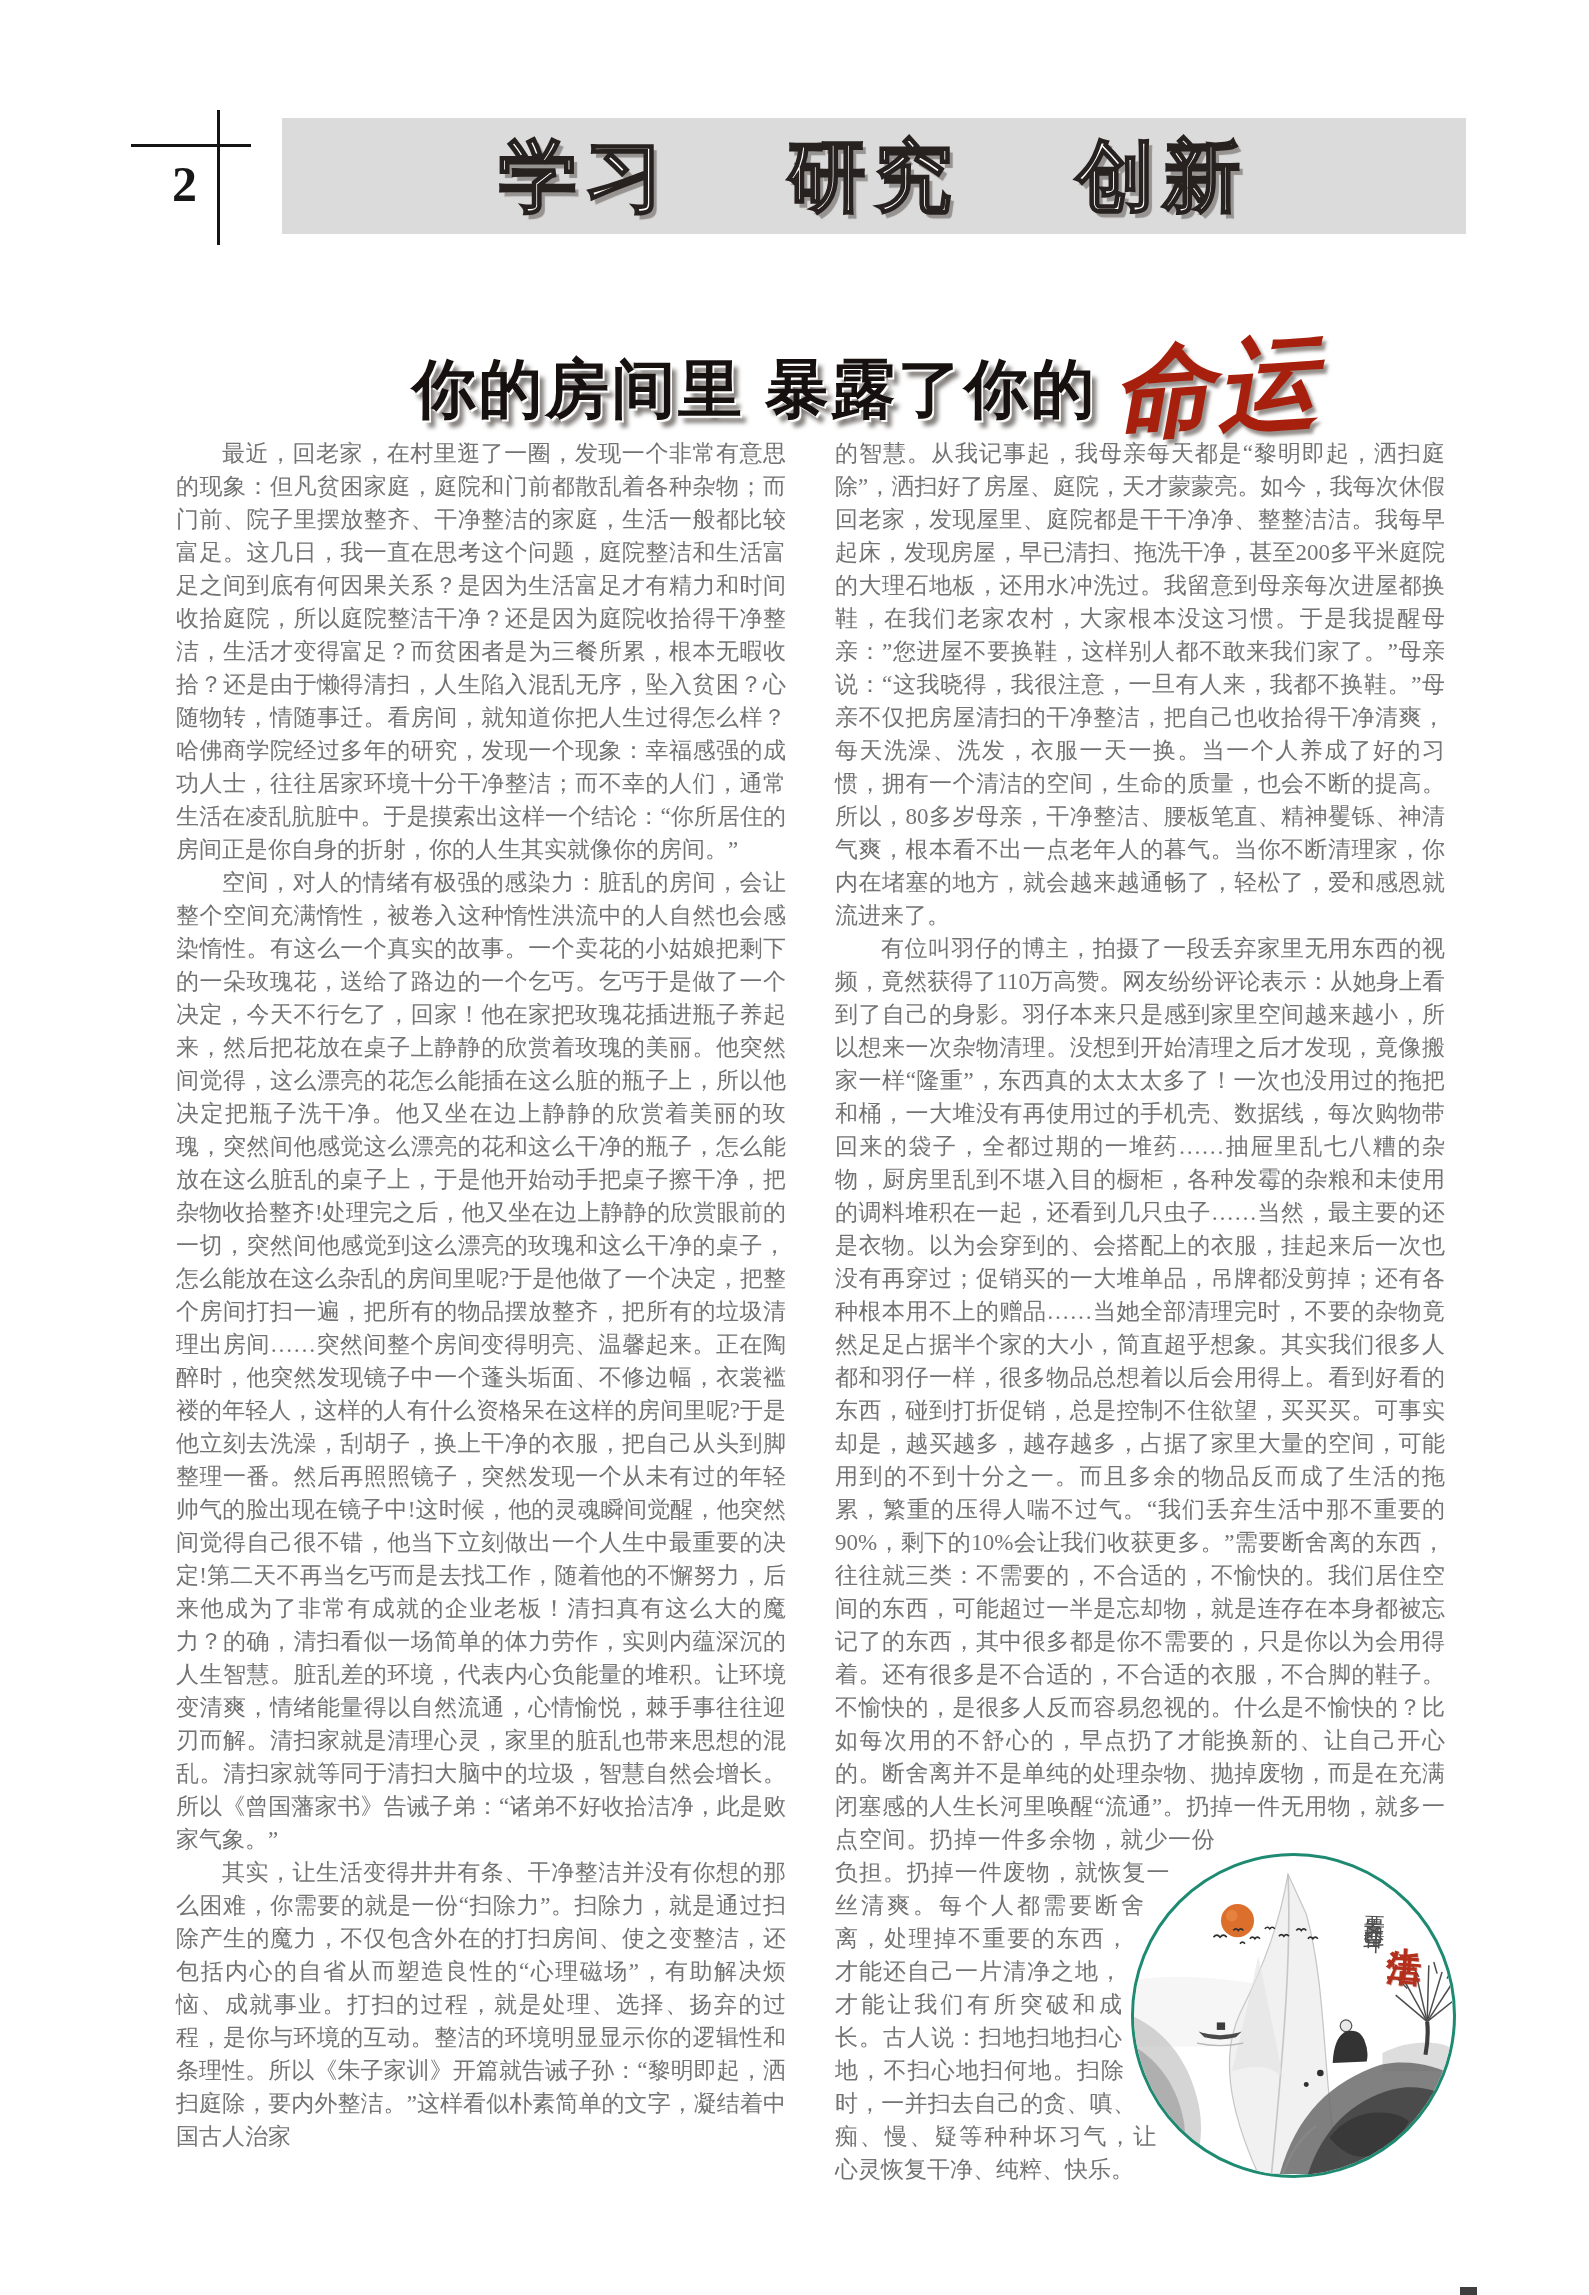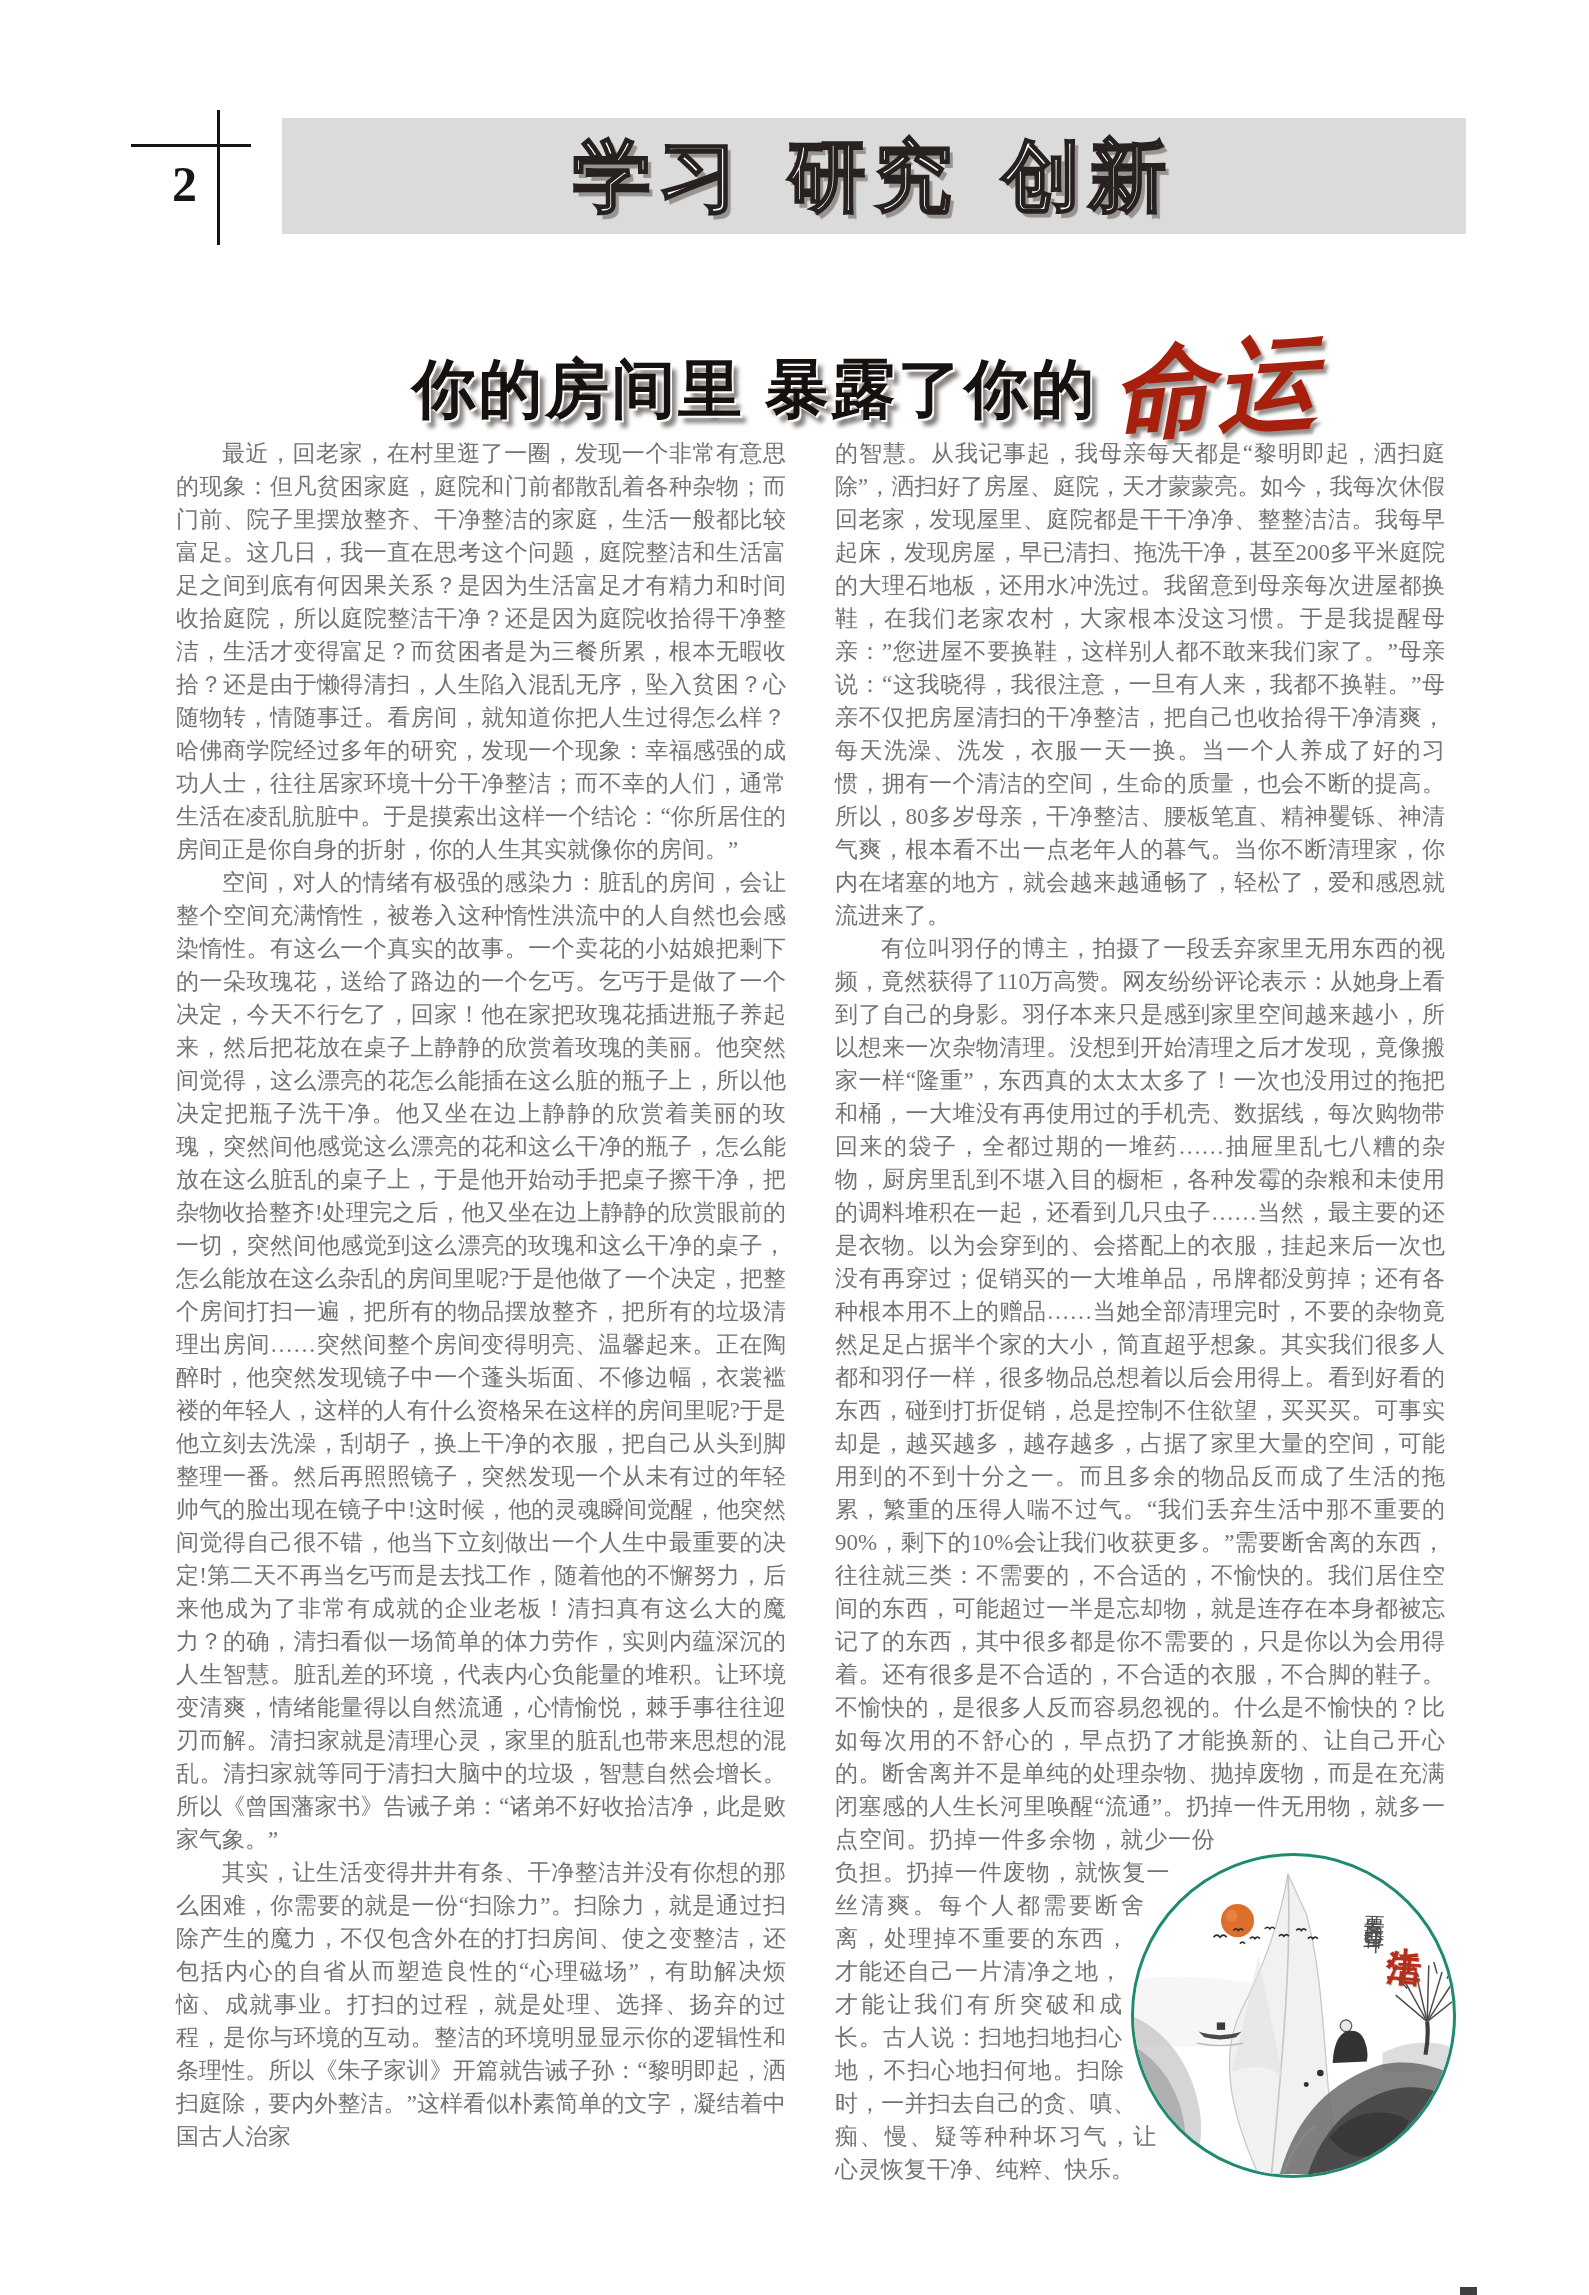--- a/index.html
+++ b/index.html
@@ -7,21 +7,21 @@
     position:relative;width:1590px;height:2295px;background:#ffffff;
     overflow:hidden;font-family:"Liberation Serif","DejaVu Serif",serif;color:#1c1c1c;
   }
   
   .reg-h{position:absolute;left:131px;top:144px;width:120px;height:2.5px;background:#141414;}
   .reg-v{position:absolute;left:217px;top:110px;width:2.5px;height:135px;background:#141414;}
   .folio{position:absolute;left:172px;top:159px;font-family:"Liberation Serif",serif;
          font-weight:bold;font-size:50px;line-height:1;color:#171717;}
   
   .banner{position:absolute;left:282px;top:118px;width:1184px;height:116px;background:#dbdbdb;
-          display:flex;justify-content:center;align-items:center;gap:42px;}
+          display:flex;justify-content:center;align-items:center;gap:116px;}
   .banner-word{font-family:"Liberation Sans","DejaVu Sans",sans-serif;font-weight:800;
           font-size:78px;line-height:1;letter-spacing:8.3px;color:#ffffff;
           -webkit-text-stroke:2.1px #27221f;
           text-shadow:4.1px 5px 0.8px rgba(82,76,70,.5);}
   
   .title-wrap{position:absolute;left:412px;top:338px;display:flex;align-items:center;gap:15px;white-space:nowrap;}
   .title-main{font-family:"Liberation Sans","DejaVu Sans",sans-serif;font-weight:900;
           font-size:64px;letter-spacing:2.5px;color:#16110e;line-height:1;
           text-shadow:1.7px 1.7px 0 #ffffff,5.8px 6.6px 4.1px rgba(95,90,85,.8);}
   .title-accent{font-family:"Liberation Serif","DejaVu Serif",serif;font-weight:bold;font-style:italic;

